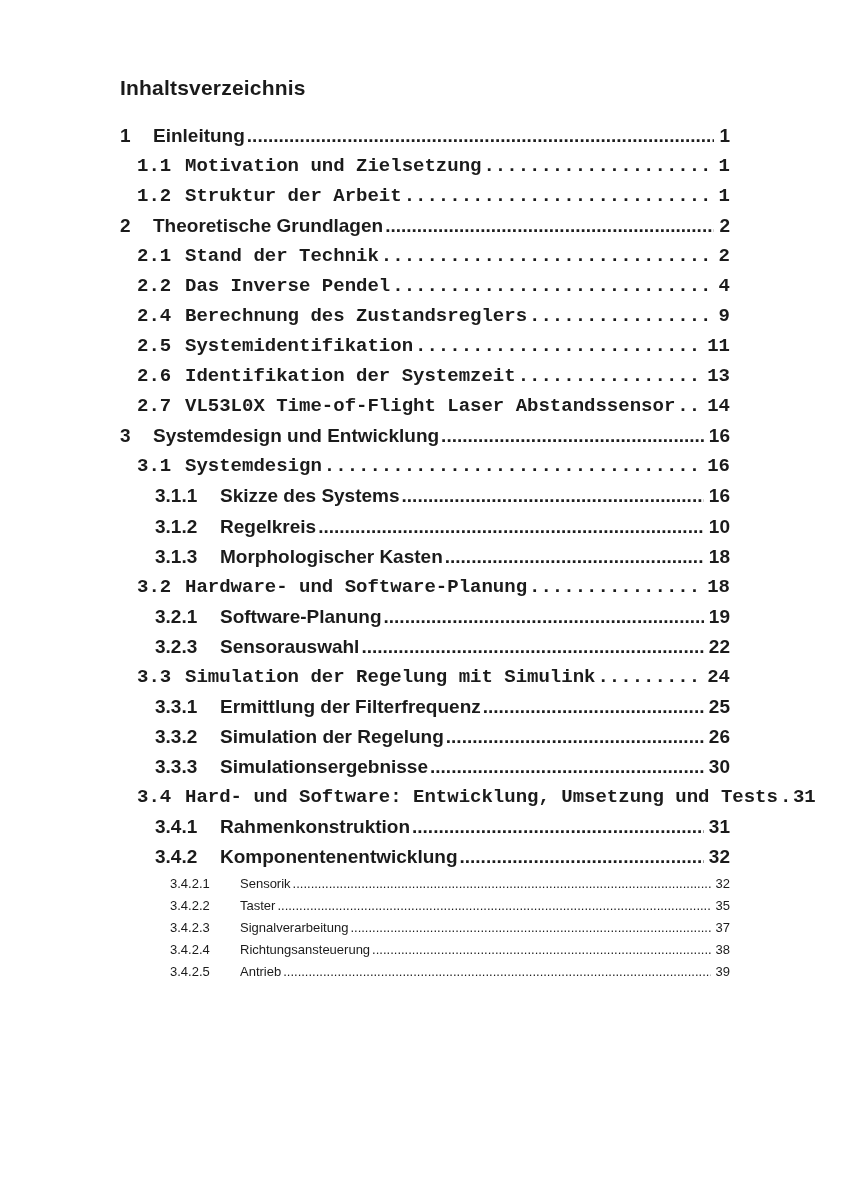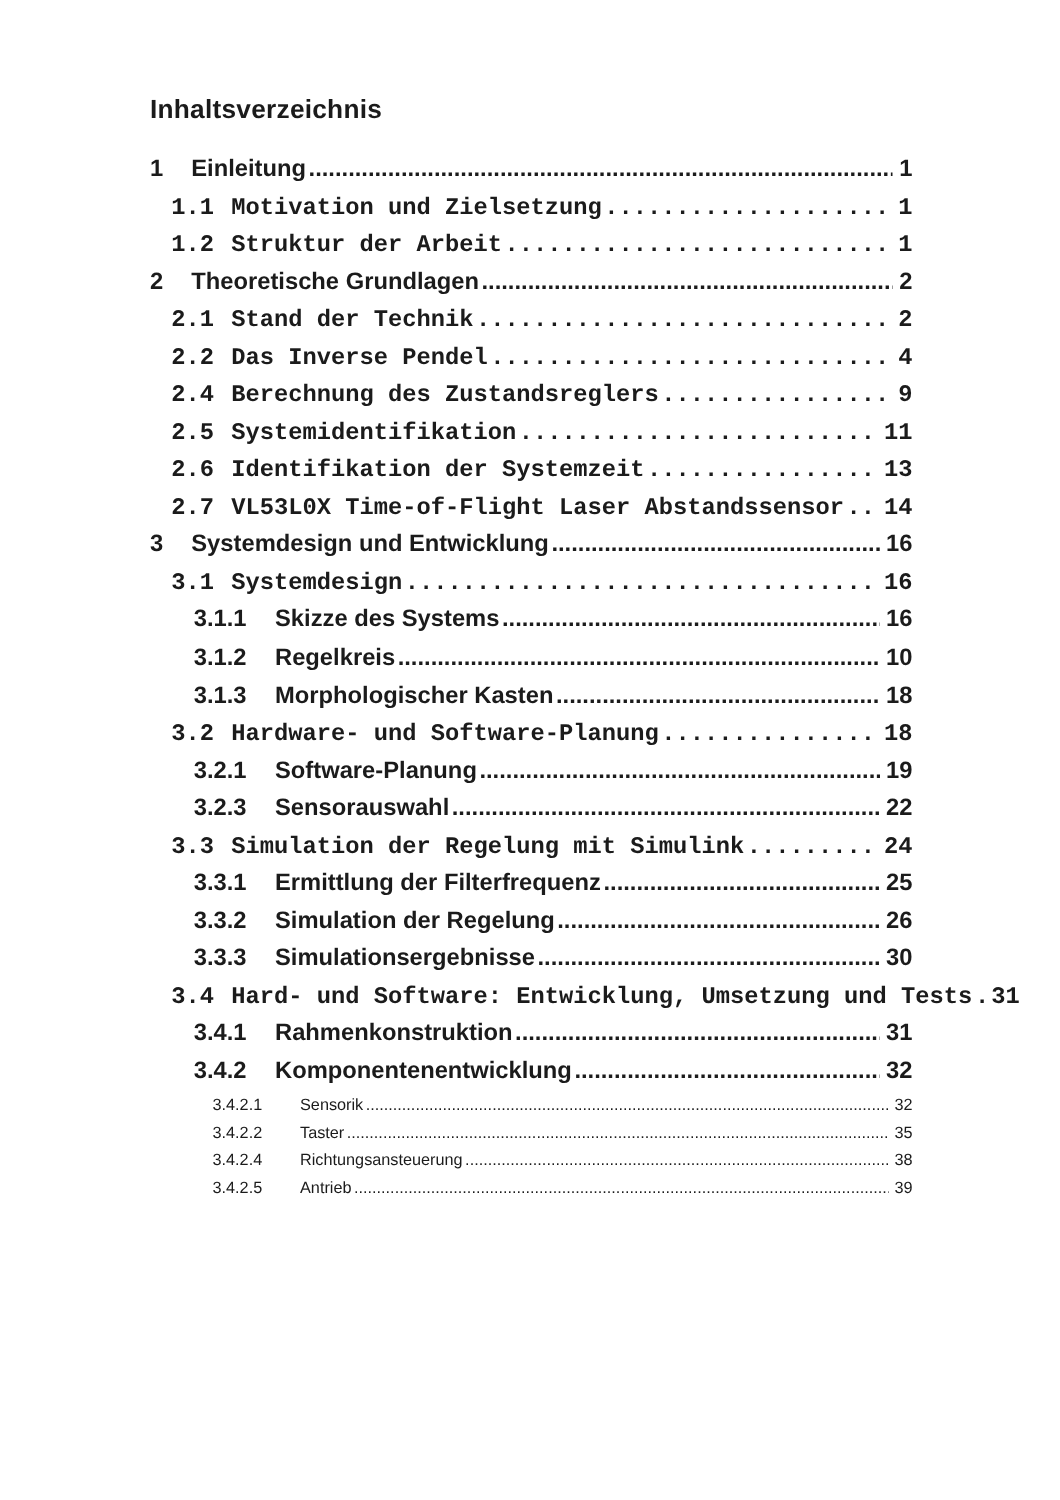--- a/index.html
+++ b/index.html
@@ -236,20 +236,26 @@
           <span class="leader"></span>
           <span class="pg">32</span>
         </div>
         <div class="row lvl4">
           <span class="num">3.4.2.2</span>
           <span class="title">Taster</span>
           <span class="leader"></span>
           <span class="pg">35</span>
         </div>
         <div class="row lvl4">
+          <span class="num">3.4.2.3</span>
+          <span class="title">Signalverarbeitung</span>
+          <span class="leader"></span>
+          <span class="pg">37</span>
+        </div>
+        <div class="row lvl4">
           <span class="num">3.4.2.4</span>
           <span class="title">Richtungsansteuerung</span>
           <span class="leader"></span>
           <span class="pg">38</span>
         </div>
         <div class="row lvl4">
           <span class="num">3.4.2.5</span>
           <span class="title">Antrieb</span>
           <span class="leader"></span>
           <span class="pg">39</span>

